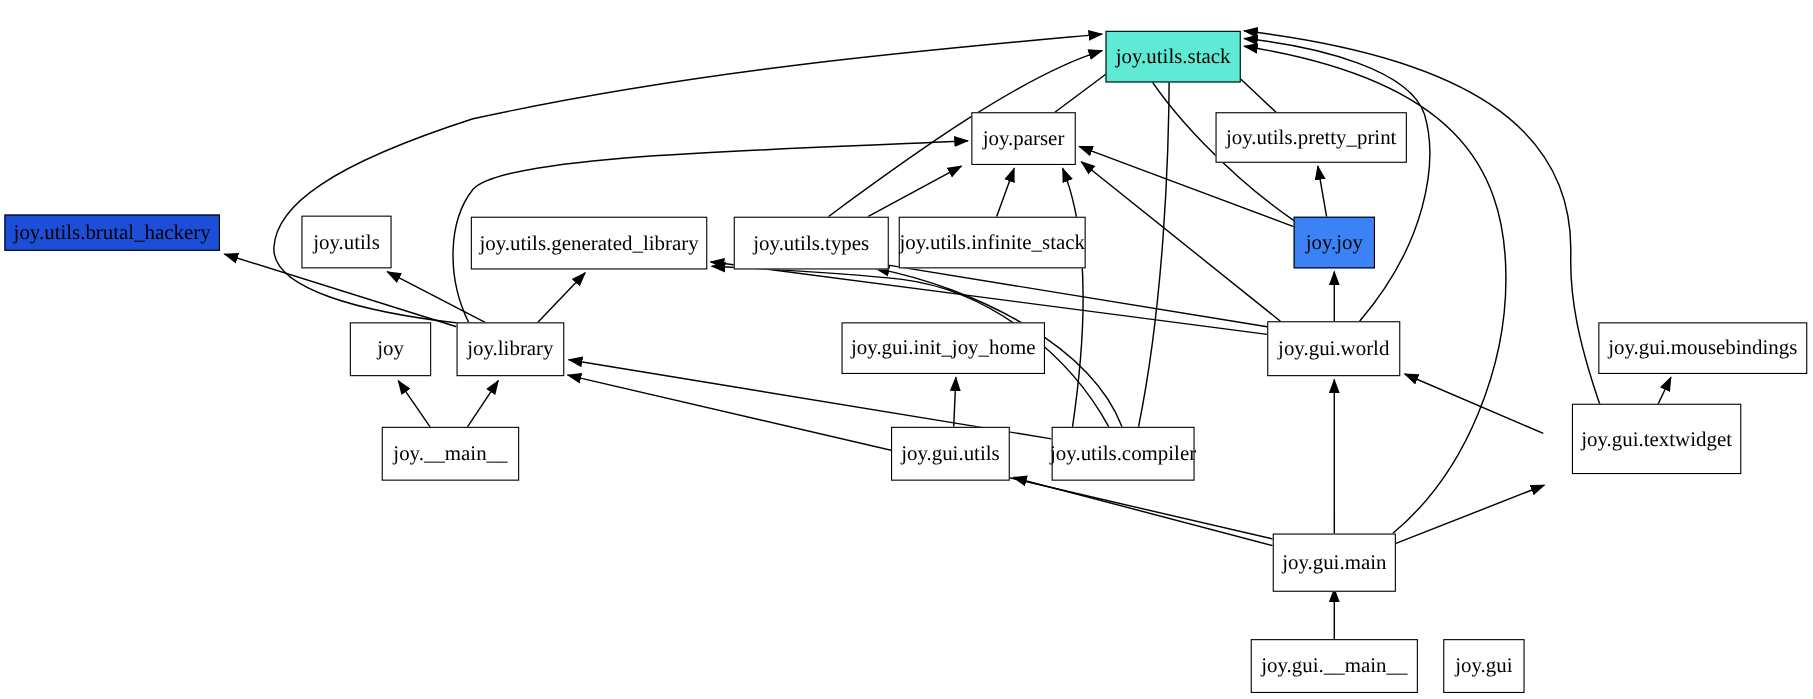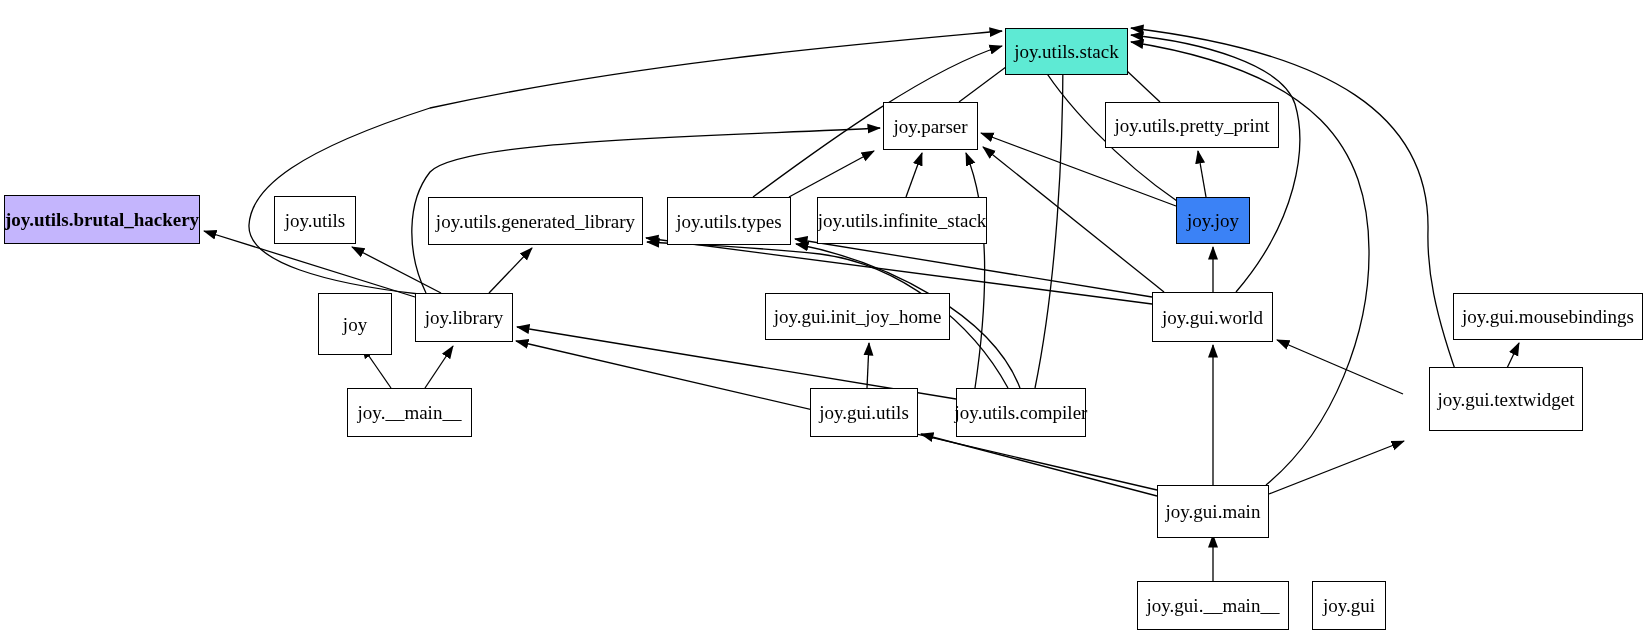--- a/index.html
+++ b/index.html
@@ -84,27 +84,27 @@
       <path d="M1266,485 C1335,428 1370,330 1369,250 C1368,150 1320,72 1131,42" class="edge" marker-end="url(#arrowhead)"></path>
       <path d="M1403,394 L1277,340" class="edge" marker-end="url(#arrowhead)"></path>
       <path d="M1497,389 L1519,343" class="edge" marker-end="url(#arrowhead)"></path>
       <path d="M1462,389 C1433,310 1427,268 1428,230 C1430,115 1330,52 1131,28" class="edge" marker-end="url(#arrowhead)"></path>
       <path d="M1213,581 L1213,535" class="edge" marker-end="url(#arrowhead)"></path>
     </svg>
 
 <div class="node" style="left: 1005px; top: 5px; width: 123px; height: 47px; background: #5eead4; border-color: rgb(0, 0, 0); margin-top: 23px;">joy.utils.stack</div>
     <div class="node" style="left: 883px; top: 102px; width: 95px; height: 48px; background: rgb(255, 255, 255); border-color: rgb(0, 0, 0);">joy.parser</div>
     <div class="node" style="left: 1105px; top: 102px; width: 174px; height: 46px; background: rgb(255, 255, 255); border-color: rgb(0, 0, 0); text-align: center;">joy.utils.pretty_print</div>
-    <div class="node" style="left: 4px; top: 195px; width: 196px; height: 49px; background: #c4b5fd; border-color: rgb(0, 0, 0); font-weight: bold;">joy.utils.brutal_hackery</div>
+    <div class="node" style="left: 4px; top: 195px; width: 196px; height: 33px; background: #1d4ed8; border-color: rgb(0, 0, 0);">joy.utils.brutal_hackery</div>
     <div class="node" style="left: 274px; top: 196px; width: 82px; height: 48px; background: rgb(255, 255, 255); border-color: rgb(0, 0, 0);">joy.utils</div>
     <div class="node" style="left: 428px; top: 197px; width: 215px; height: 48px; background: rgb(255, 255, 255); border-color: rgb(0, 0, 0);">joy.utils.generated_library</div>
-    <div class="node" style="left: 667px; top: 197px; width: 124px; height: 48px; background: rgb(255, 255, 255); border-color: rgb(0, 0, 0);">joy.utils.types</div>
+    <div class="node" style="left: 667px; top: 197px; width: 141px; height: 48px; background: rgb(255, 255, 255); border-color: rgb(0, 0, 0);">joy.utils.types</div>
     <div class="node" style="left: 817px; top: 197px; width: 170px; height: 47px; background: rgb(255, 255, 255); border-color: rgb(0, 0, 0);">joy.utils.infinite_stack</div>
     <div class="node" style="left: 1176px; top: 197px; width: 74px; height: 47px; background: #3b82f6; border-color: rgb(0, 0, 0);">joy.joy</div>
-    <div class="node" style="left: 318px; top: 293px; width: 74px; height: 62px; background: rgb(255, 255, 255); border-color: rgb(0, 0, 0);">joy</div>
+    <div class="node" style="left: 318px; top: 293px; width: 74px; height: 49px; background: rgb(255, 255, 255); border-color: rgb(0, 0, 0);">joy</div>
     <div class="node" style="left: 415px; top: 293px; width: 98px; height: 49px; background: rgb(255, 255, 255); border-color: rgb(0, 0, 0);">joy.library</div>
     <div class="node" style="left: 765px; top: 293px; width: 185px; height: 47px; background: rgb(255, 255, 255); border-color: rgb(0, 0, 0);">joy.gui.init_joy_home</div>
     <div class="node" style="left: 1152px; top: 292px; width: 121px; height: 50px; background: rgb(255, 255, 255); border-color: rgb(0, 0, 0);">joy.gui.world</div>
     <div class="node" style="left: 1453px; top: 293px; width: 190px; height: 47px; background: rgb(255, 255, 255); border-color: rgb(0, 0, 0);">joy.gui.mousebindings</div>
     <div class="node" style="left: 347px; top: 388px; width: 125px; height: 49px; background: rgb(255, 255, 255); border-color: rgb(0, 0, 0);">joy.__main__</div>
     <div class="node" style="left: 810px; top: 388px; width: 108px; height: 49px; background: rgb(255, 255, 255); border-color: rgb(0, 0, 0);">joy.gui.utils</div>
     <div class="node" style="left: 956px; top: 388px; width: 130px; height: 49px; background: rgb(255, 255, 255); border-color: rgb(0, 0, 0);">joy.utils.compiler</div>
     <div class="node" style="left: 1403px; top: 367px; width: 154px; height: 64px; background: rgb(255, 255, 255); border-color: rgb(0, 0, 0); margin-left: 26px;">joy.gui.textwidget</div>
     <div class="node" style="left: 1157px; top: 485px; width: 112px; height: 53px; background: rgb(255, 255, 255); border-color: rgb(0, 0, 0);">joy.gui.main</div>
     <div class="node" style="left: 1137px; top: 581px; width: 152px; height: 49px; background: rgb(255, 255, 255); border-color: rgb(0, 0, 0);">joy.gui.__main__</div>

